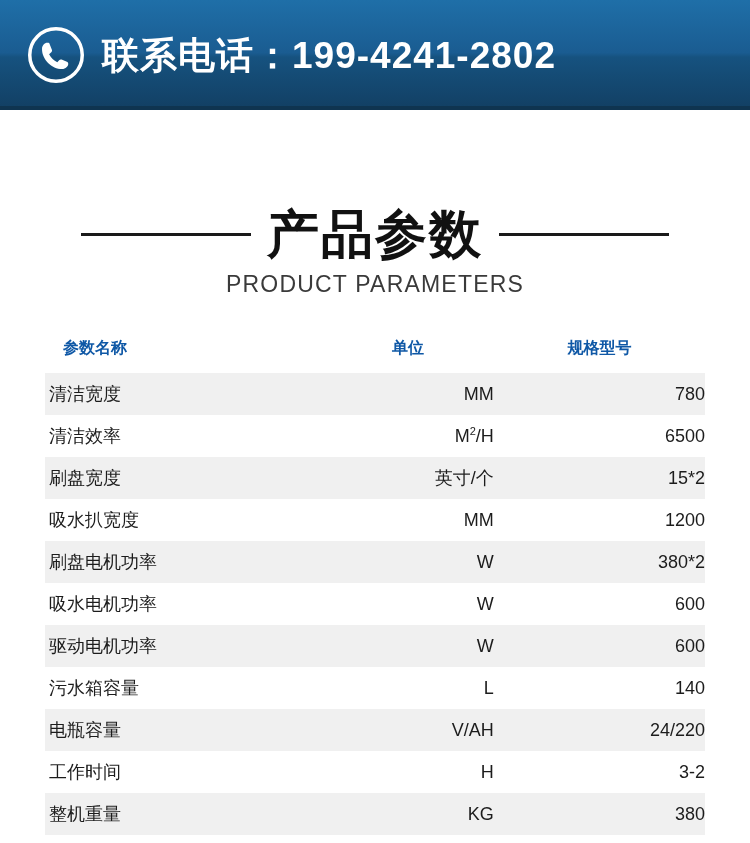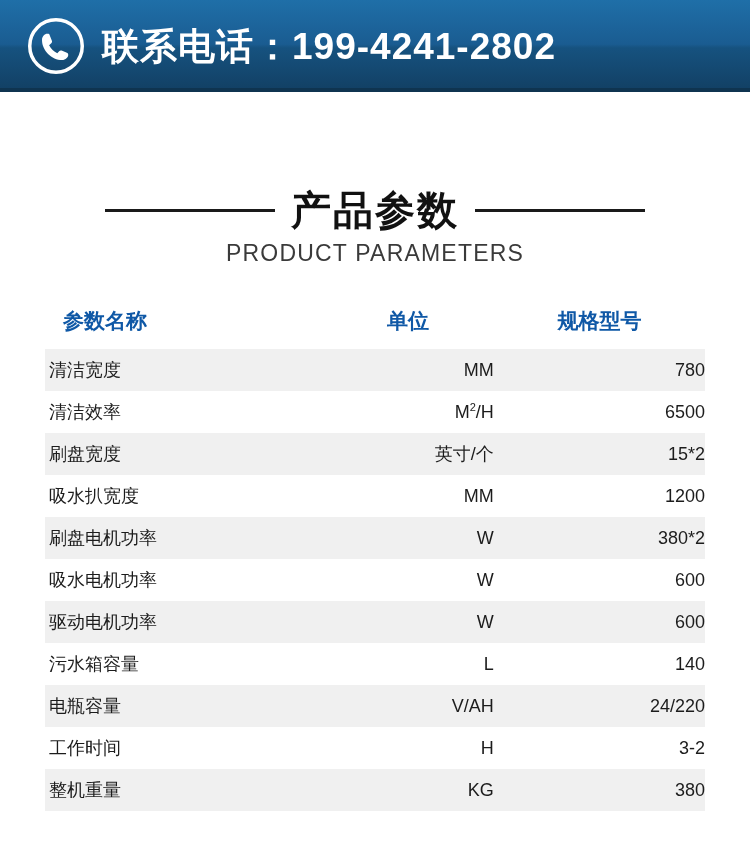--- a/index.html
+++ b/index.html
@@ -11,21 +11,21 @@
     height: 843px;
     background: #ffffff;
     font-family: "Liberation Sans", "DejaVu Sans", sans-serif;
     overflow: hidden;
   }
 
   
   .banner {
     position: relative;
     width: 750px;
-    height: 92px;
+    height: 110px;
     background: linear-gradient(180deg, #1f6fa8 0%, #1a5c91 48%, #16527f 52%, #123f63 100%);
     display: flex;
     align-items: center;
     box-sizing: border-box;
     padding-left: 28px;
   }
   .banner::after {
     content: "";
     position: absolute;
     left: 0; right: 0; bottom: 0;
@@ -59,21 +59,21 @@
     align-items: center;
     justify-content: center;
     gap: 16px;
   }
   .title-rule {
     height: 3px;
     width: 170px;
     background: #1a1a1a;
   }
   .title-cn {
-    font-size: 40px;
+    font-size: 52px;
     font-weight: bold;
     color: #111111;
     letter-spacing: 2px;
     line-height: 1.1;
     white-space: nowrap;
   }
   .title-en {
     margin-top: 8px;
     font-size: 23px;
     color: #3a3a3a;
@@ -86,21 +86,21 @@
     margin: 34px auto 0 auto;
     width: 660px;
   }
   table.params {
     width: 100%;
     border-collapse: collapse;
     table-layout: fixed;
   }
   table.params th {
     color: #0f58a6;
-    font-size: 21px;
+    font-size: 16px;
     font-weight: bold;
     padding: 6px 0 14px 0;
     text-align: center;
   }
   table.params th.col-name { text-align: left; padding-left: 18px; }
   table.params td {
     font-size: 18px;
     color: #1c1c1c;
     padding: 6px 0;
     text-align: right;

